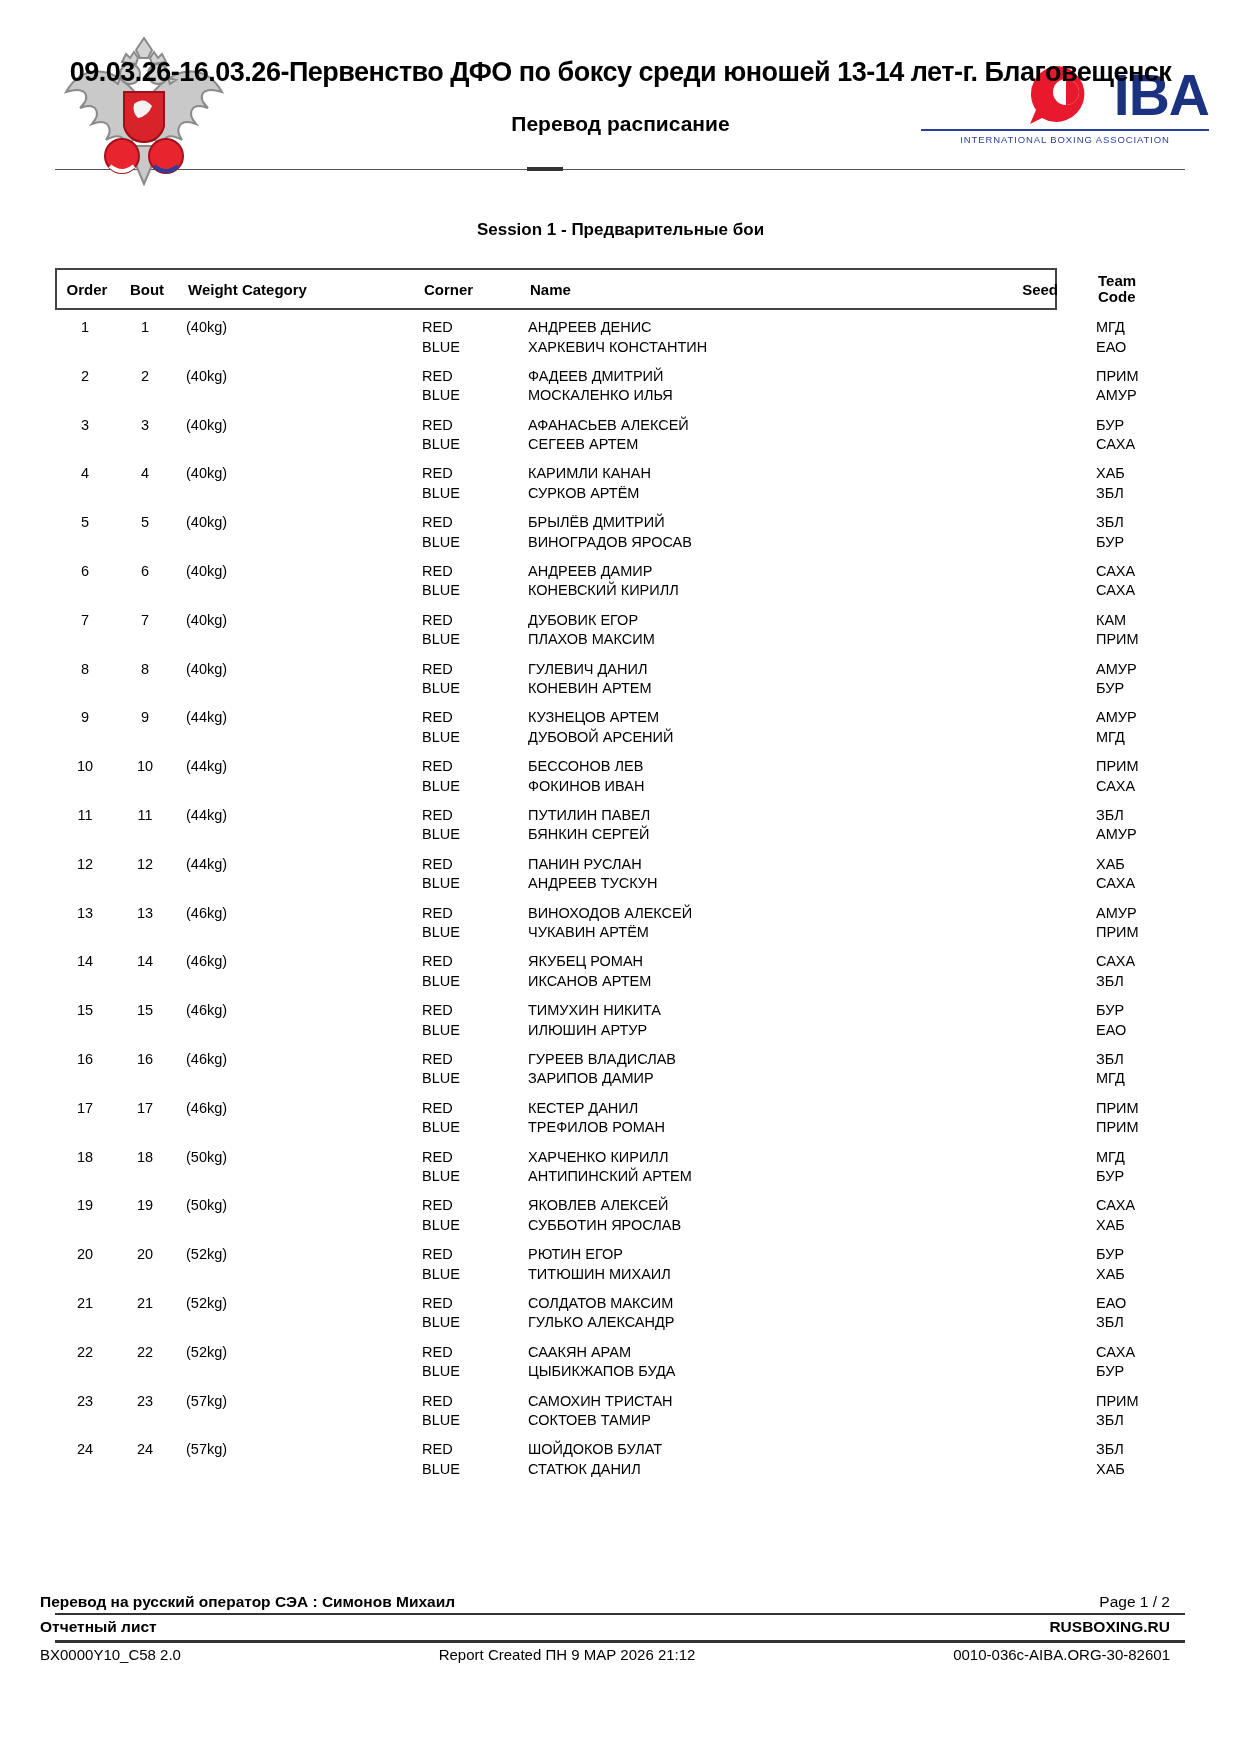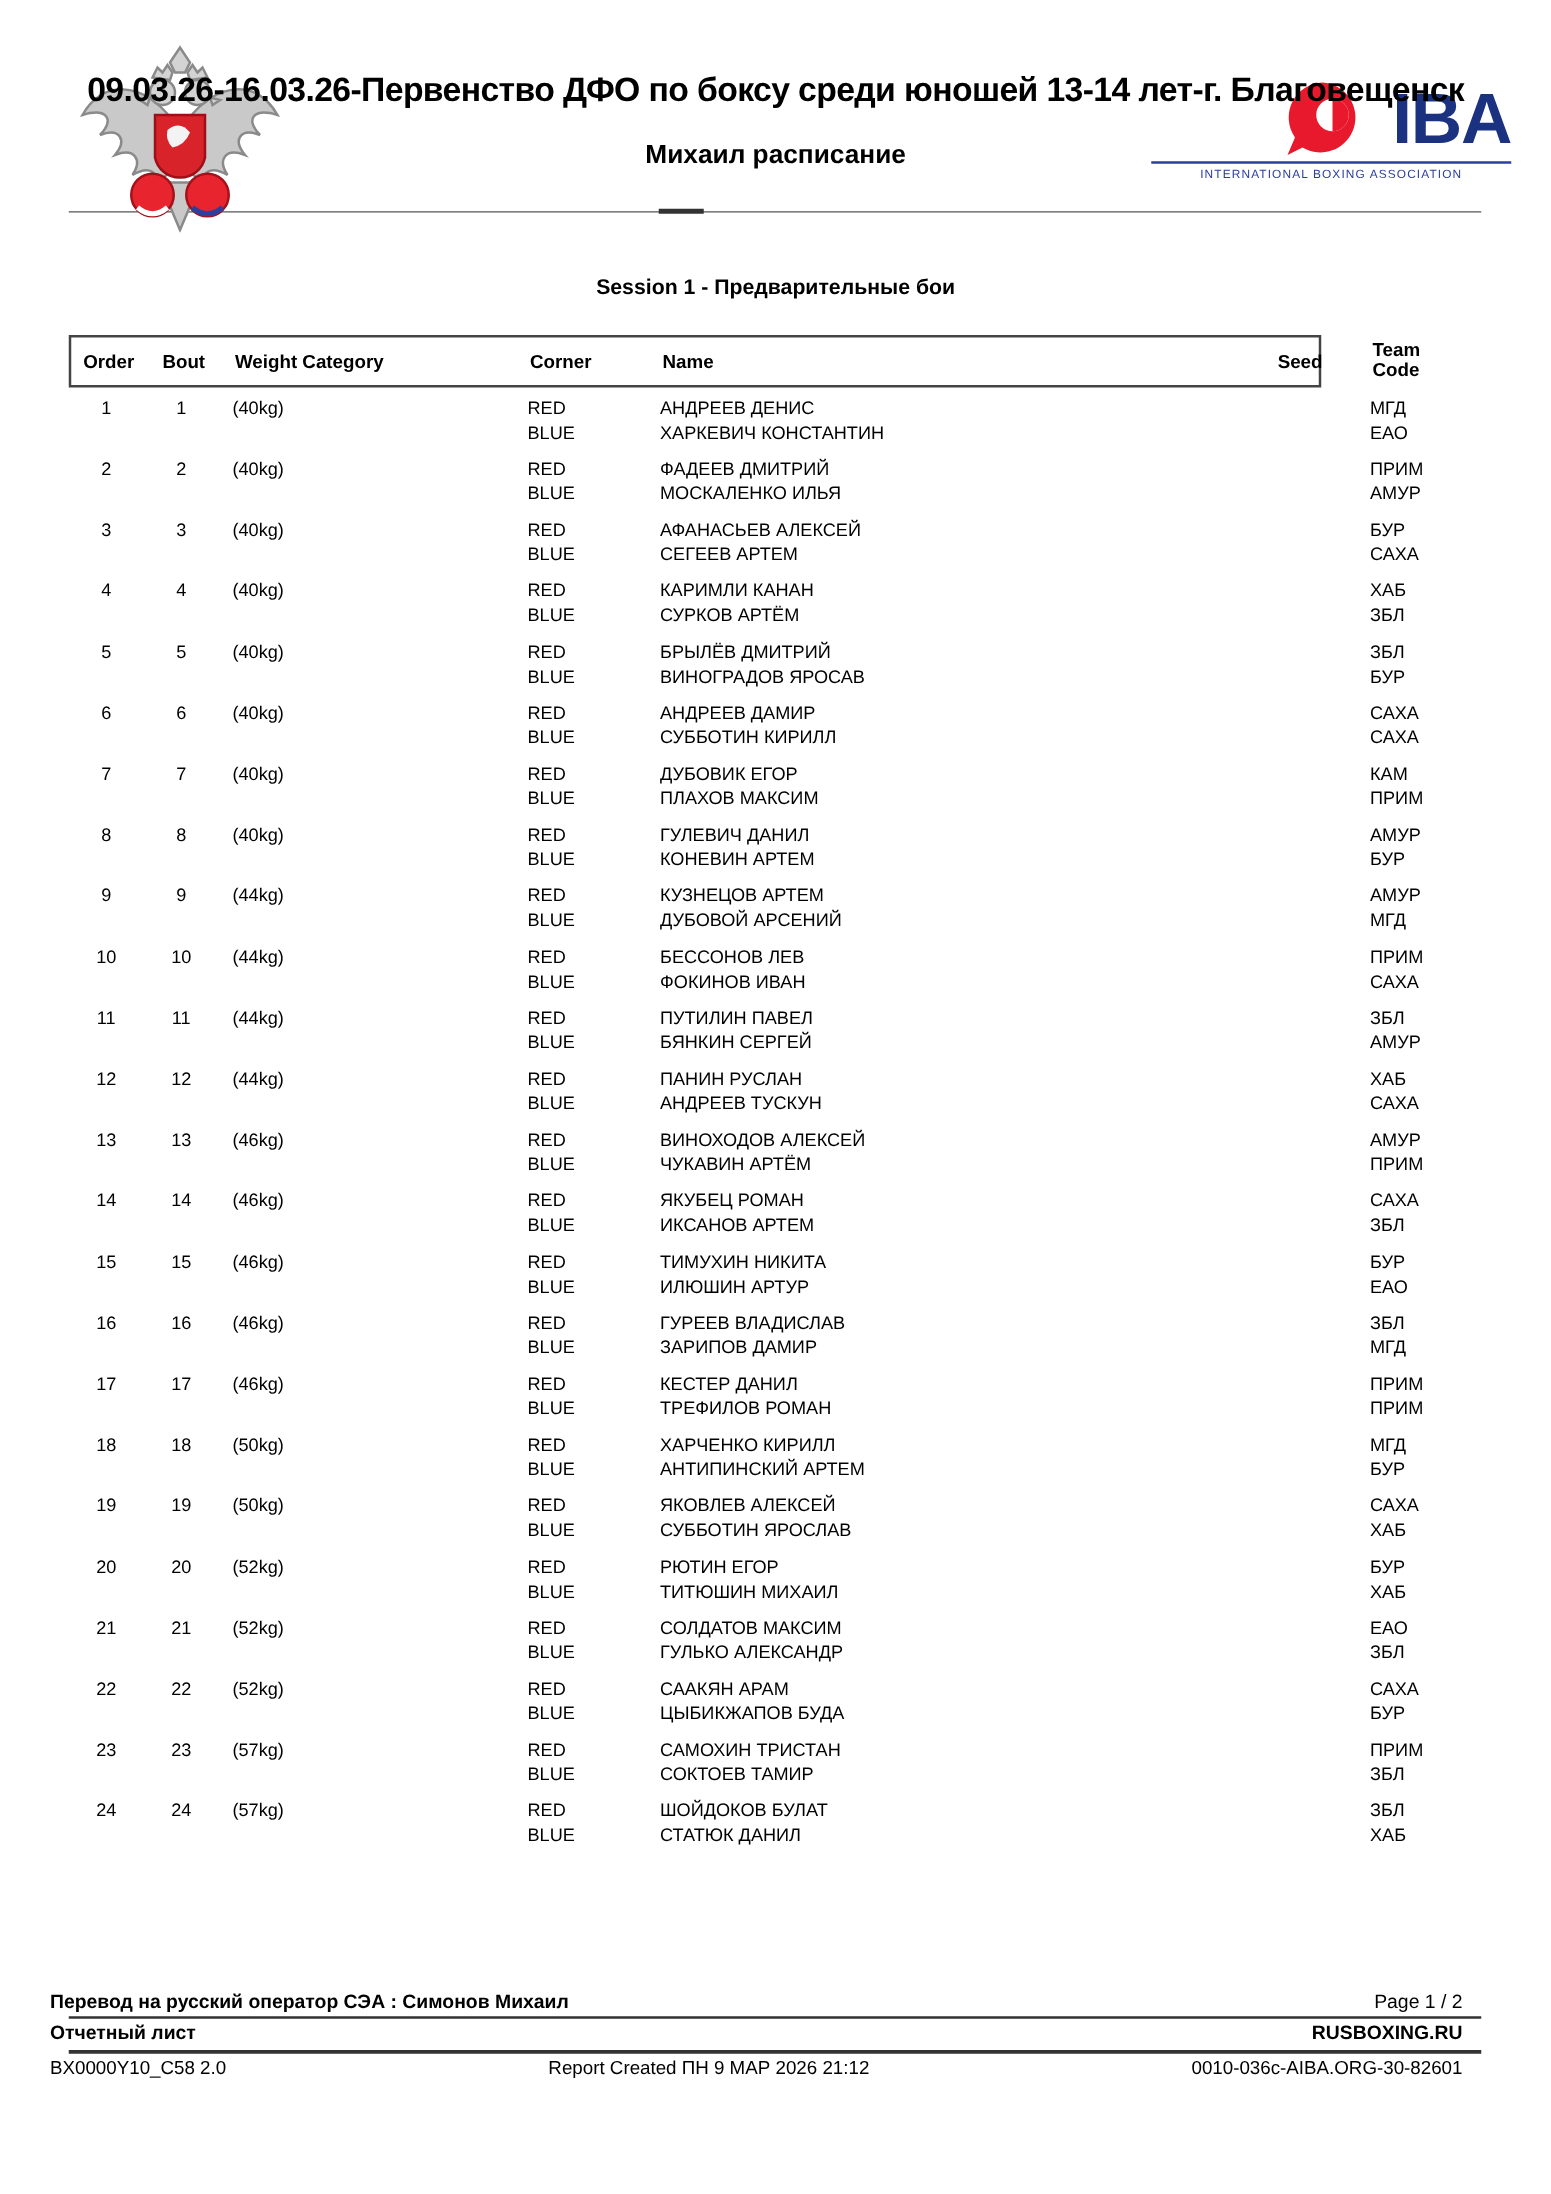--- a/index.html
+++ b/index.html
@@ -93,21 +93,21 @@
         <path d="M30,2 a28,28 0 1 1 -16,52 l-12,6 6,-14 a28,28 0 0 1 22,-44 z" fill="#e8192c"></path>
         <circle cx="38" cy="28" r="13" fill="#ffffff"></circle>
         <path d="M38,15 a13,13 0 0 1 0,26 z" fill="#e8192c"></path>
       </svg>
       <span class="iba-acronym">IBA</span>
     </div>
     <div class="iba-caption">INTERNATIONAL BOXING ASSOCIATION</div>
   </div>
 
   <div class="doc-title">09.03.26-16.03.26-Первенство ДФО по боксу среди юношей 13-14 лет-г. Благовещенск</div>
-  <div class="doc-subtitle">Михаил расписание</div>
+  <div class="doc-subtitle">Перевод расписание</div>
   <div class="header-rule"></div>
   <div class="header-rule-accent"></div>
 
   <div class="session">
     <div>Session 1 - Предварительные бои</div>
   </div>
 
   <div class="thead">
     <div class="th-order">Order</div>
     <div class="th-bout">Bout</div>
@@ -194,21 +194,21 @@
 
     <div class="bout-row">
       <div class="cell-order">6</div>
       <div class="cell-bout">6</div>
       <div class="cell-weight">(40kg)</div>
       <div class="r-corner">RED</div>
       <div class="r-name">АНДРЕЕВ ДАМИР</div>
       <div class="r-seed"></div>
       <div class="r-team">САХА</div>
       <div class="b-corner">BLUE</div>
-      <div class="b-name">СУББОТИН КИРИЛЛ</div>
+      <div class="b-name">КОНЕВСКИЙ КИРИЛЛ</div>
       <div class="b-seed"></div>
       <div class="b-team">САХА</div>
     </div>
 
     <div class="bout-row">
       <div class="cell-order">7</div>
       <div class="cell-bout">7</div>
       <div class="cell-weight">(40kg)</div>
       <div class="r-corner">RED</div>
       <div class="r-name">ДУБОВИК ЕГОР</div>

